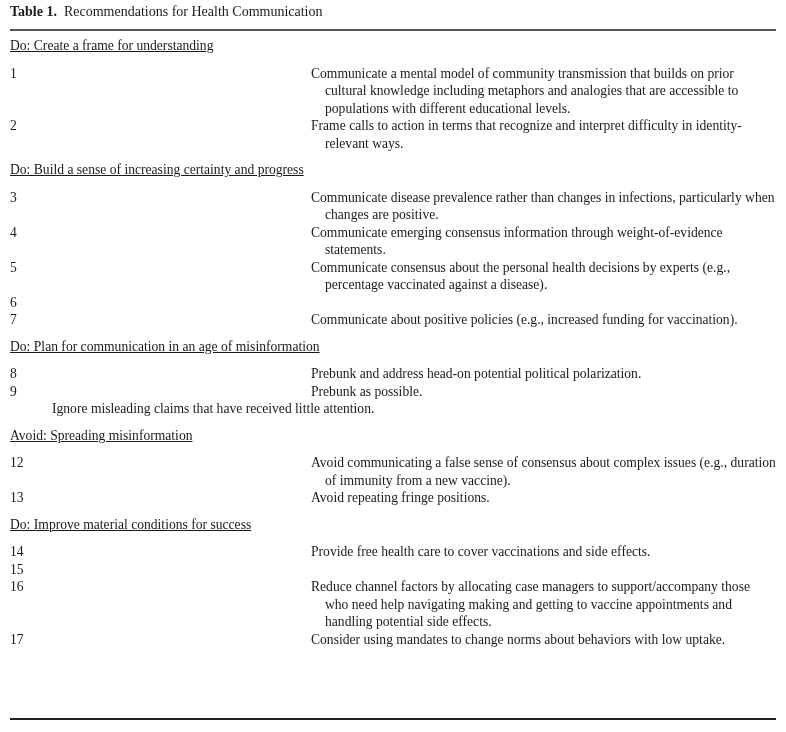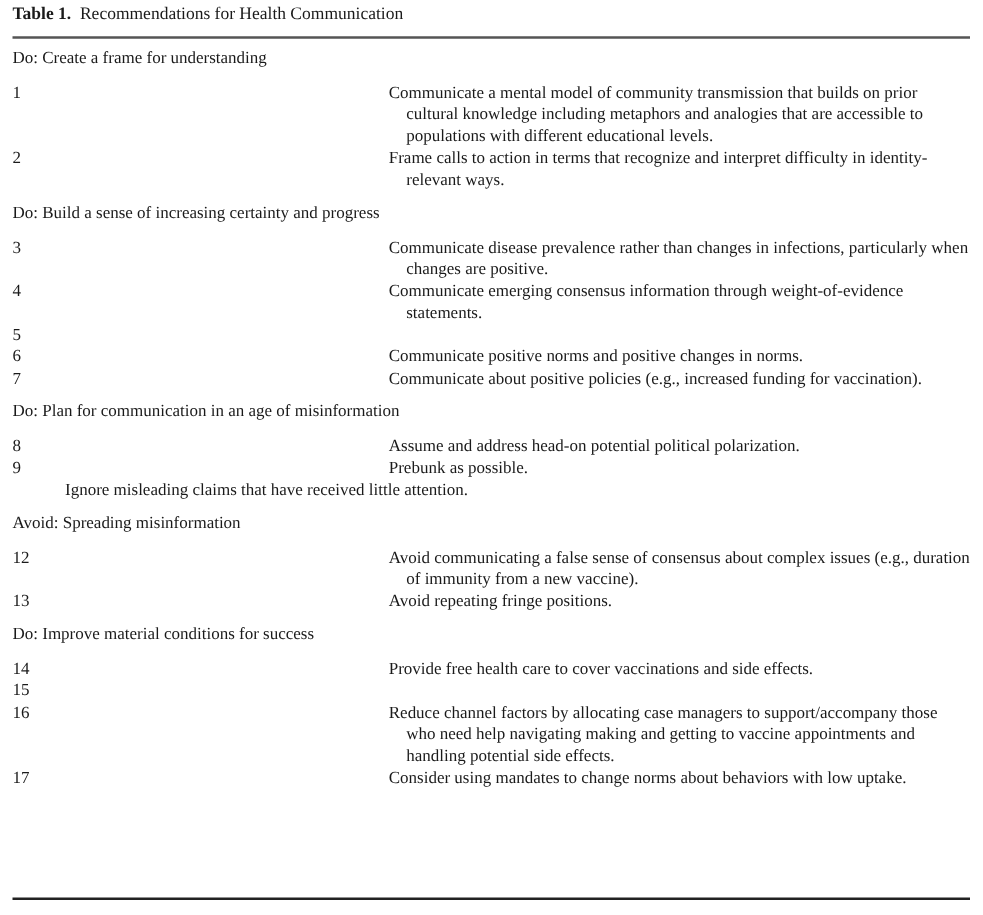--- a/index.html
+++ b/index.html
@@ -7,21 +7,21 @@
     width: 786px; height: 732px; overflow: hidden;
     font-family: "Liberation Serif", "DejaVu Serif", serif;
     color: #1a1a1a; font-size: 13.6px; line-height: 17.5px;
     position: relative;
   }
   .caption { position: absolute; left: 10px; top: 3px; font-size: 14px; }
   .caption .lbl { font-weight: bold; }
   .rule-top { position: absolute; left: 10px; width: 766px; top: 29px; height: 1.5px; background: #555; }
   .rule-bot { position: absolute; left: 10px; width: 766px; top: 718px; height: 1.5px; background: #222; }
   .content { position: absolute; left: 10px; top: 37px; width: 766px; }
-  .section-head { height: 17.5px; margin-bottom: 10px; }
+  .section-head { height: 17.5px; margin-bottom: 10px; text-decoration: underline; }
   .section { margin-bottom: 9px; }
   .row { display: flex; }
   .num { width: 259px; flex: none; }
   .txt { flex: 1; padding-left: 14px; text-indent: -14px; margin-left: 42px; }
 </style>
 </head>
 <body>
 
 <div class="caption">
   <span class="lbl">Table 1.</span>&nbsp;
@@ -48,36 +48,36 @@
     <div class="row">
         <div class="num">3</div>
         <div class="txt">Communicate disease prevalence rather than changes in infections, particularly when changes are positive.</div>
       </div>
     <div class="row">
         <div class="num">4</div>
         <div class="txt">Communicate emerging consensus information through weight-of-evidence statements.</div>
       </div>
     <div class="row">
         <div class="num">5</div>
+        <div class="txt">Communicate consensus about the personal health decisions by experts (e.g., percentage vaccinated against a disease).</div>
       </div>
     <div class="row">
         <div class="num">6</div>
-        <div class="txt">Communicate positive norms and positive changes in norms.</div>
       </div>
     <div class="row">
         <div class="num">7</div>
         <div class="txt">Communicate about positive policies (e.g., increased funding for vaccination).</div>
       </div>
   </div>
 
   <div class="section">
     <div class="section-head">Do: Plan for communication in an age of misinformation</div>
     <div class="row">
         <div class="num">8</div>
-        <div class="txt">Assume and address head-on potential political polarization.</div>
+        <div class="txt">Prebunk and address head-on potential political polarization.</div>
       </div>
     <div class="row">
         <div class="num">9</div>
         <div class="txt">Prebunk as possible.</div>
       </div>
     <div class="row">
         <div class="txt">Ignore misleading claims that have received little attention.</div>
       </div>
   </div>
 

